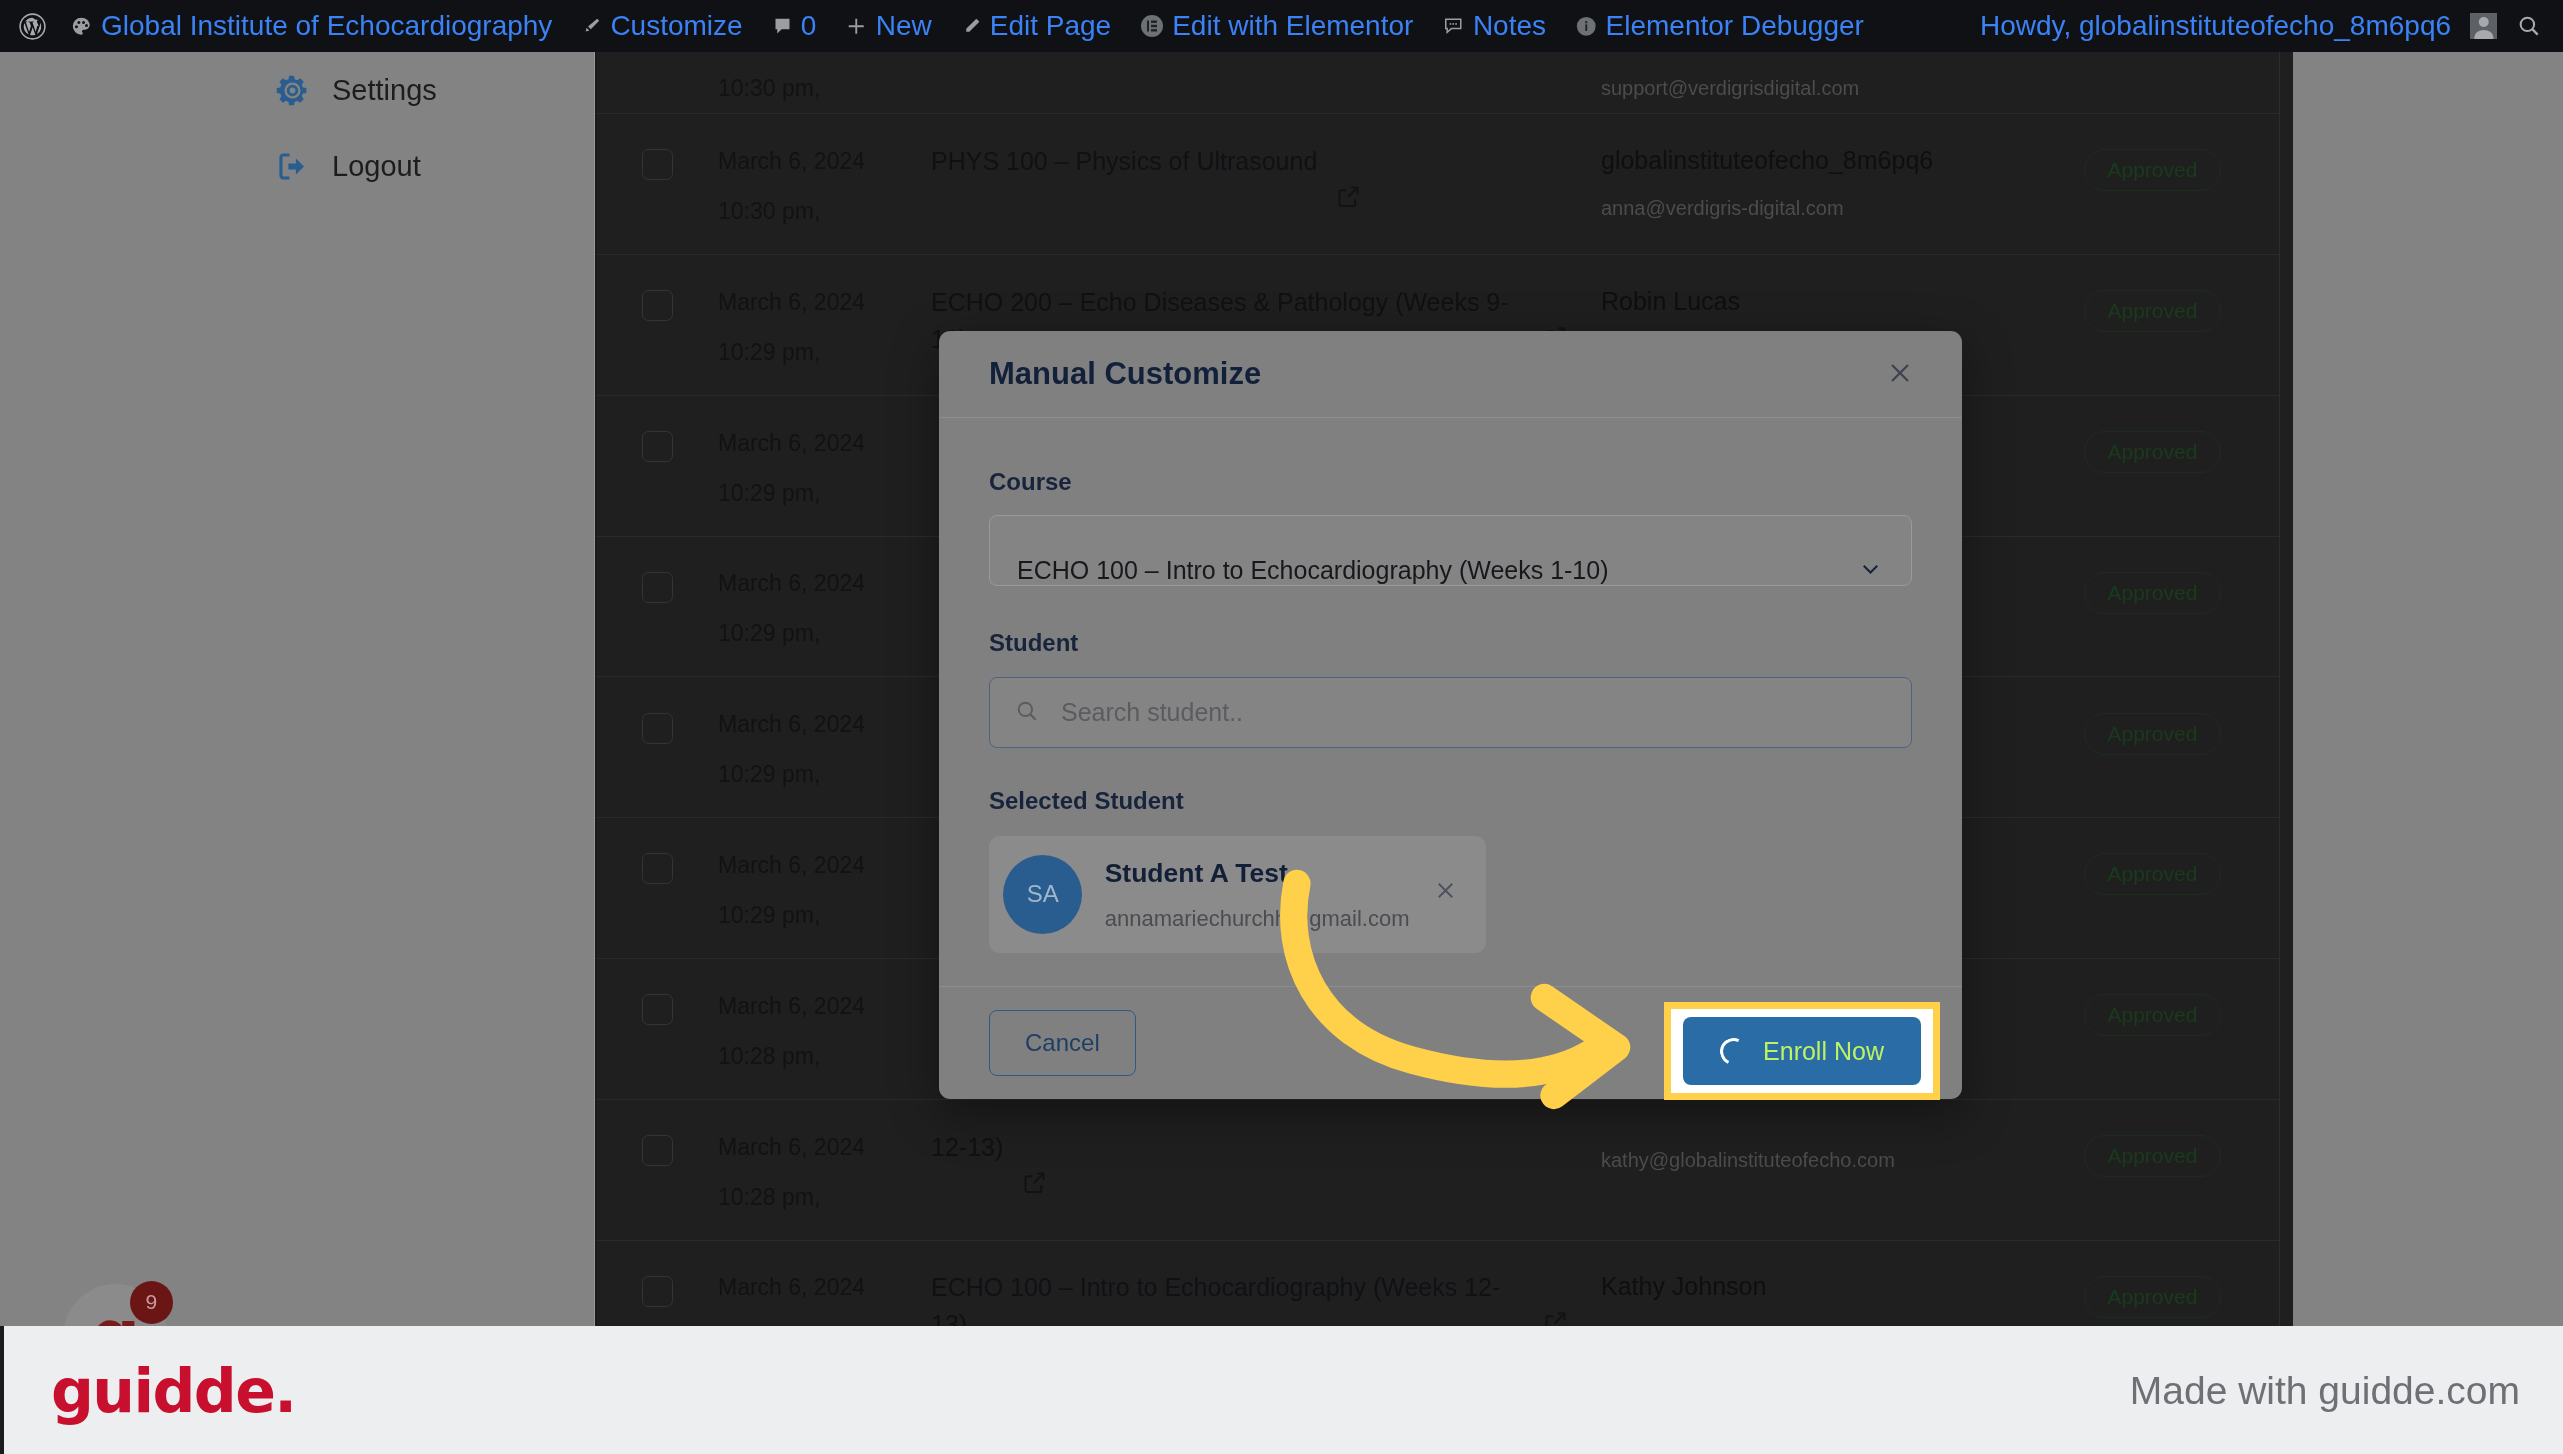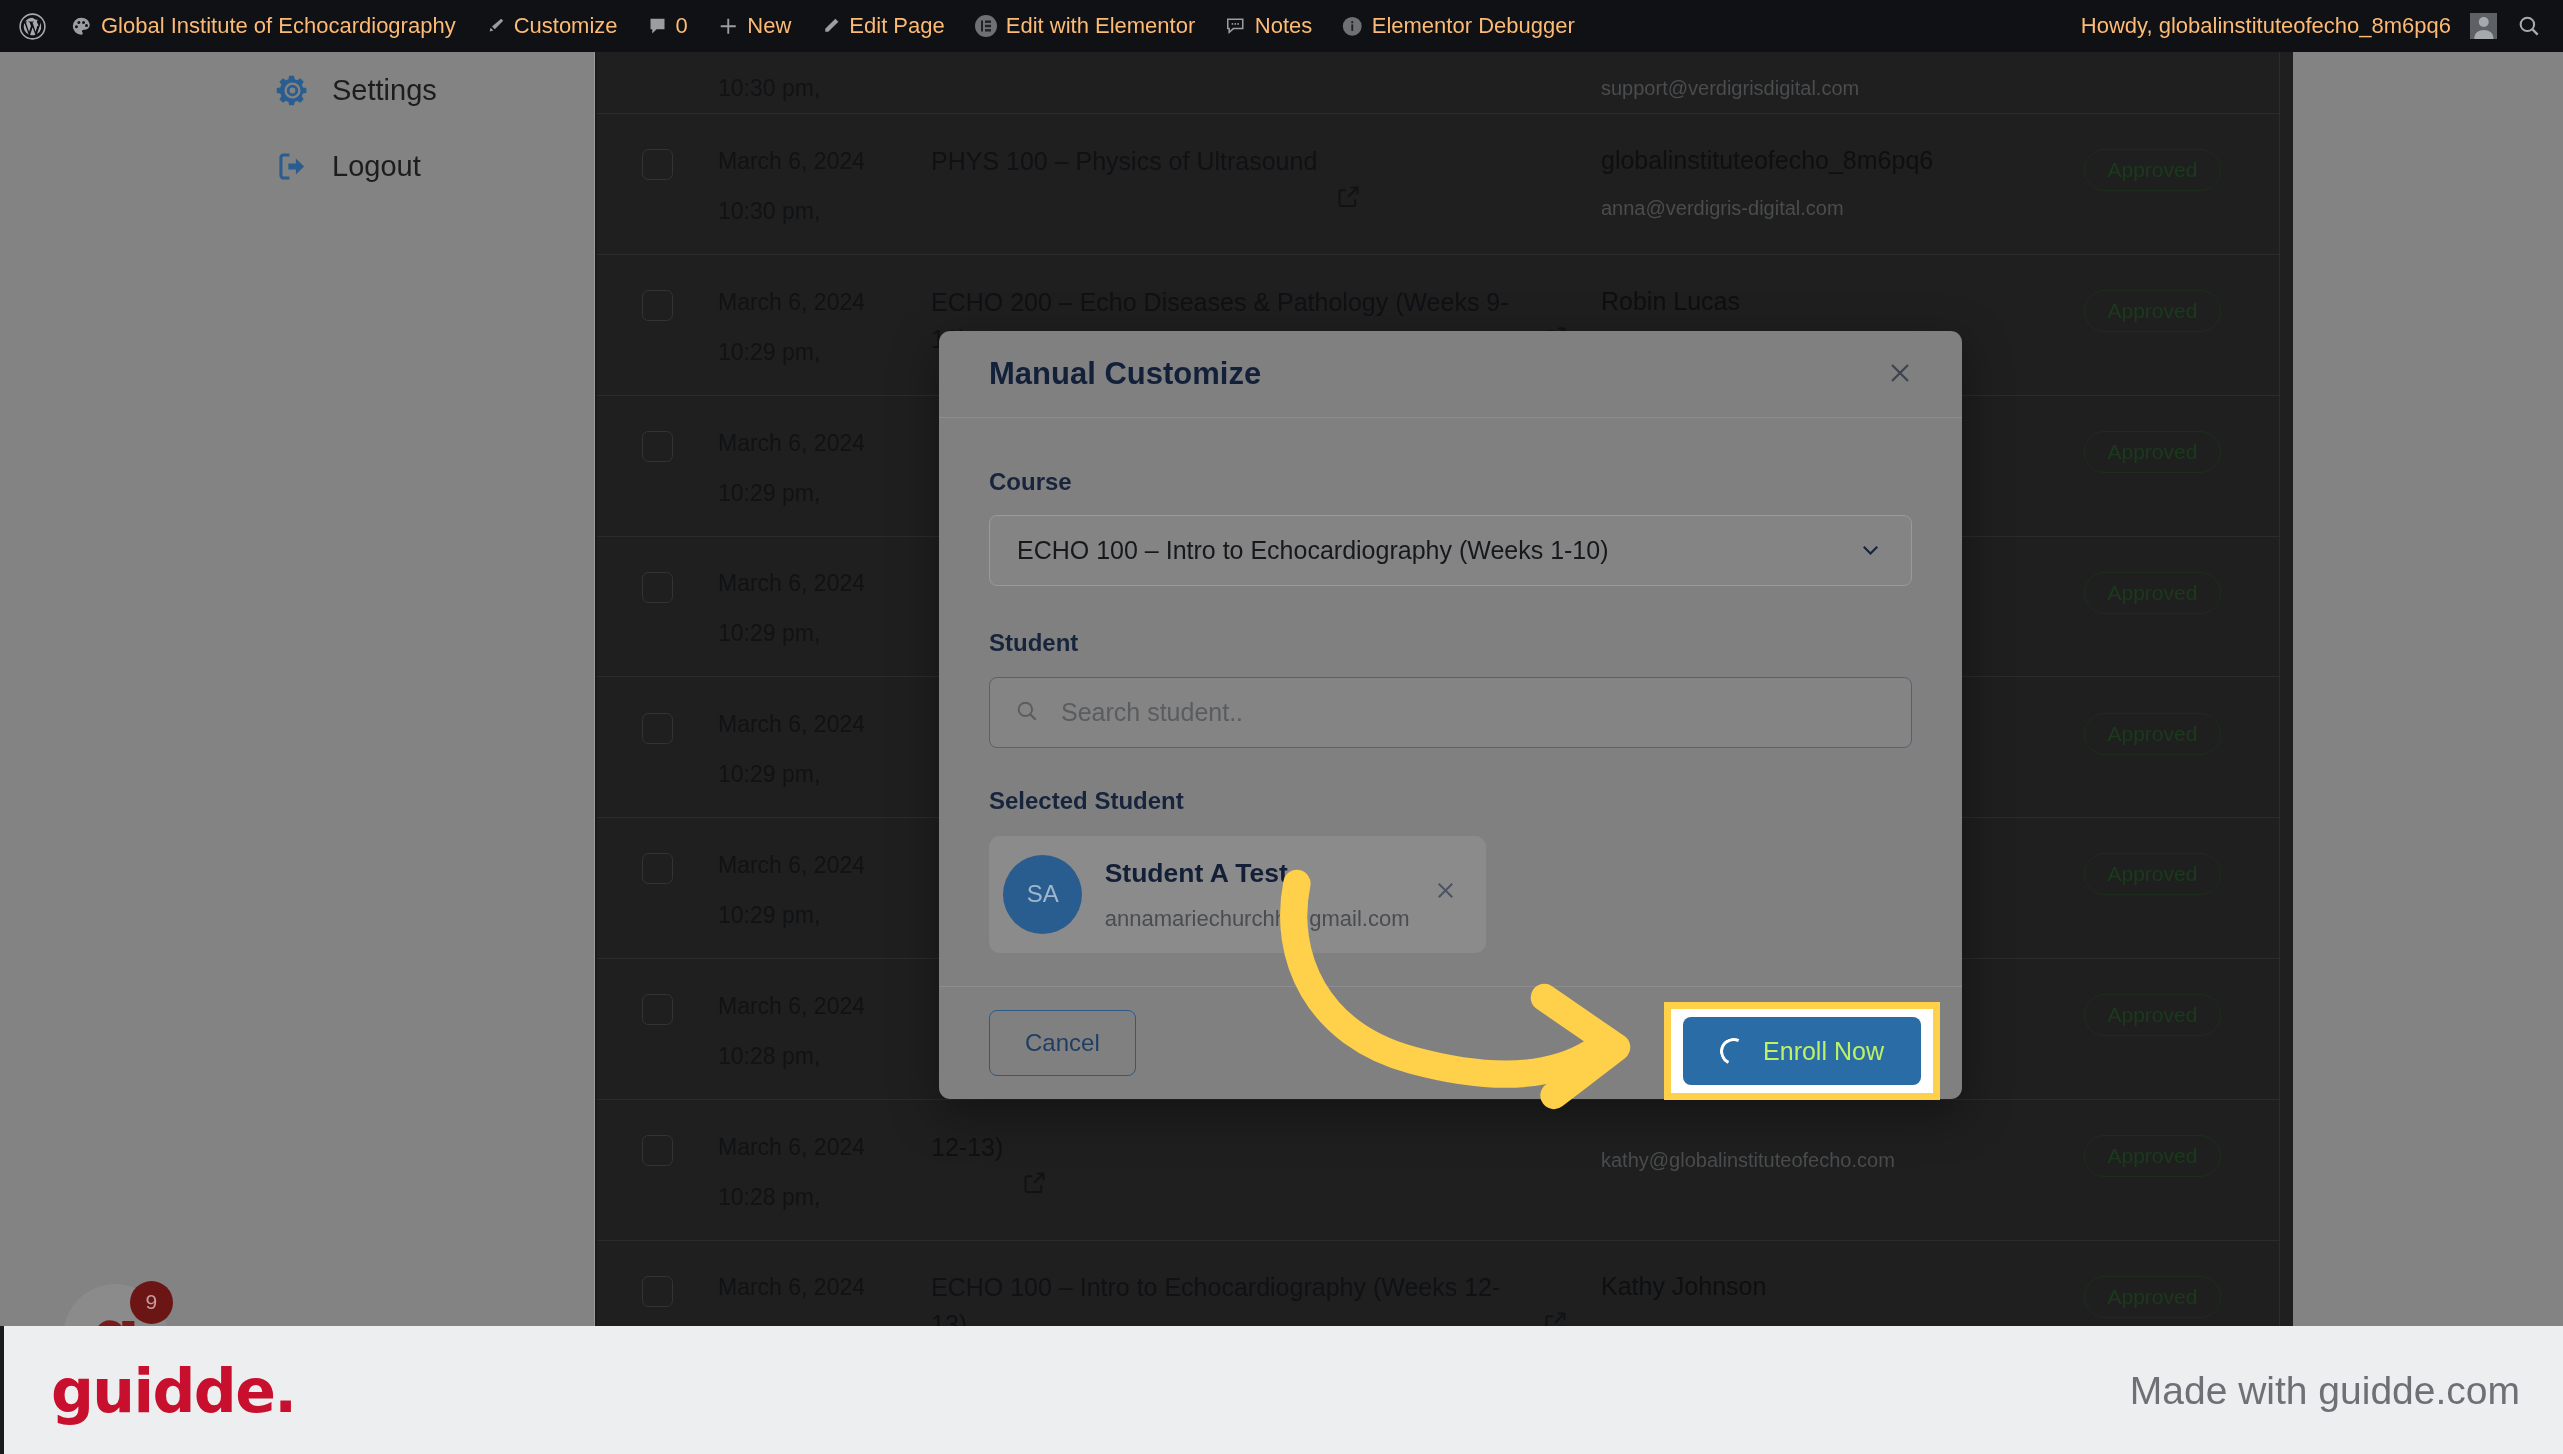--- a/index.html
+++ b/index.html
@@ -12,21 +12,21 @@
   #stage { position: relative; width: 2563px; height: 1455px; background:#1b1b1b; }
 
   
   .adminbar {
     position: absolute; left:0; top:0; width:2563px; height:52px;
     background:#0f1114; display:flex; align-items:center;
     padding: 0 17.7px 0 8px; z-index: 60;
   }
   .ab-item {
     display:flex; align-items:center; gap:8px;
-    color:#fdba74; font-size:22px; padding: 0 14.5px; height:52px;
+    color:#3b82f6; font-size:28px; padding: 0 14.5px; height:52px;
     white-space:nowrap;
   }
   .ab-item.logo { padding-left: 11.3px; padding-right: 9.7px; }
   .ab-spacer { flex:1 1 auto; }
   .ab-glyph { display:inline-block; line-height:0; }
   .ab-avatar {
     width:26.5px; height:26.5px; background:#5d6166; display:inline-block;
     margin-left:11.3px; position:relative; overflow:hidden;
   }
   .ab-avatar::before {
@@ -107,21 +107,21 @@
   }
   .modal-title { font-size:31px; font-weight:bold; color:#12203a; }
   .closebtn {
     width:47px; height:47px; display:flex; align-items:center; justify-content:center;
     color:#3d4450; cursor:pointer;
   }
   .modal-body { flex:1 1 auto; padding: 50px 50px 0 50px; }
   .flabel { font-size:24px; font-weight:bold; color:#17243c; margin-bottom:19.3px; }
   .selectbox {
     height:71px; border:0.8px solid #9a9a9a; border-radius:8px; background:#848484;
-    display:flex; align-items:center; justify-content:space-between;
+    display:flex; align-items:flex-end; justify-content:space-between;
     padding: 0 27px; margin-bottom:43px;
   }
   .selectbox .sv { font-size:25px; color:#16181b; }
   .searchbox {
     height:71px; border:0.8px solid #4e637d; border-radius:8px; background:#848484;
     display:flex; align-items:center; gap:21px; padding: 0 24px; margin-bottom:39px;
   }
   .searchbox .ph { font-size:25px; color:#5a5c5f; }
   .chip {
     display:flex; align-items:center; gap:22.5px; background:#8b8b8b;

